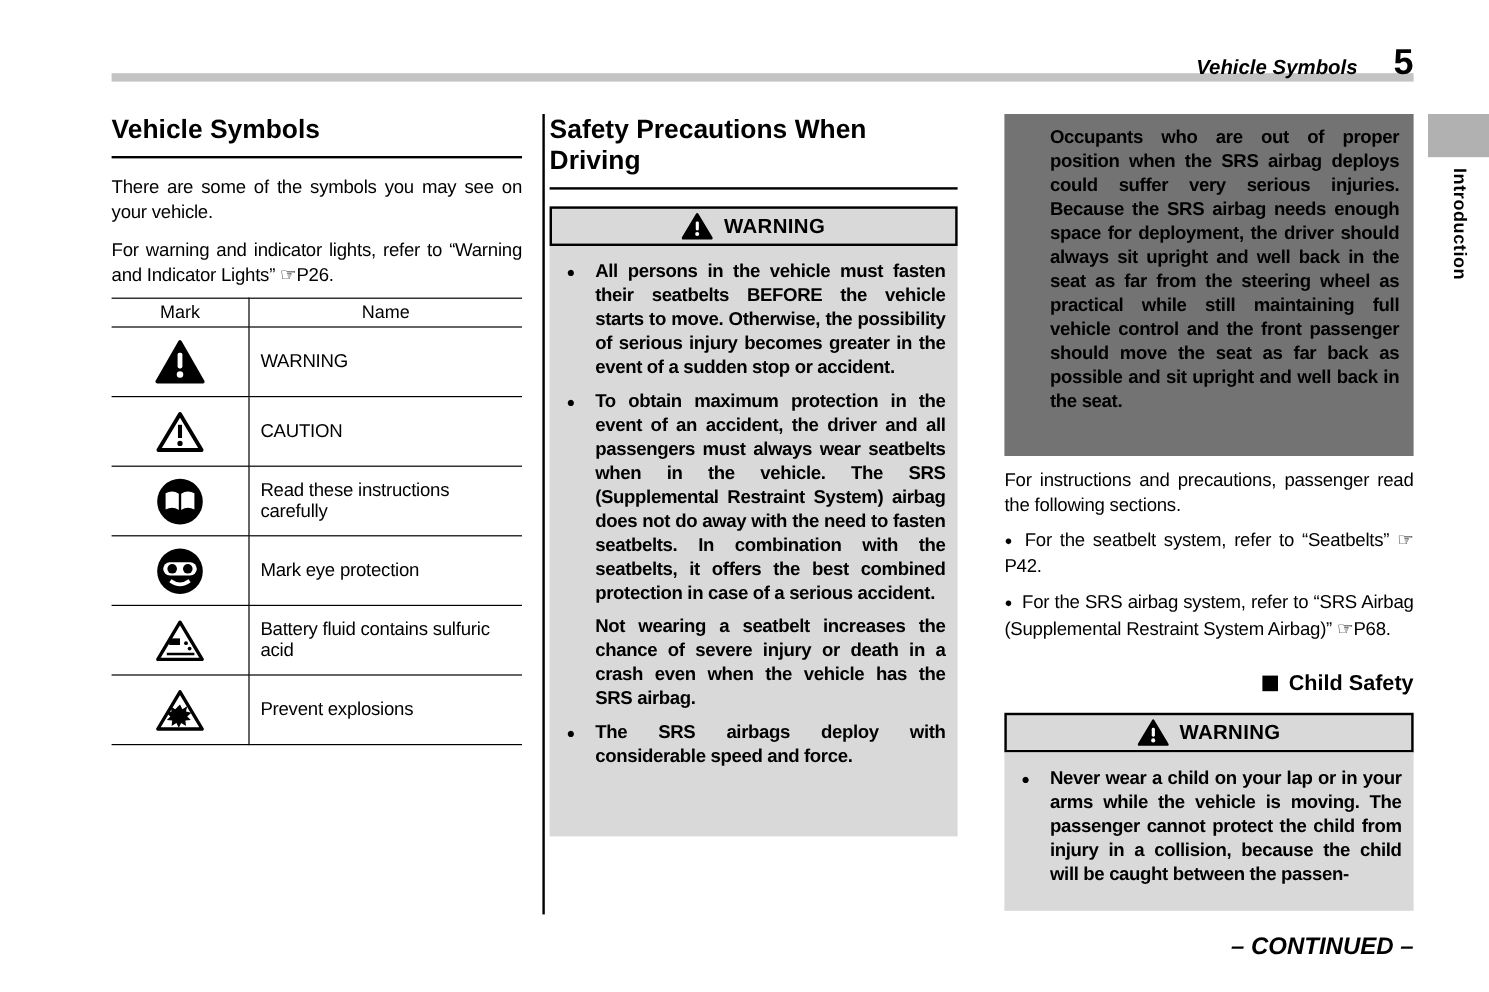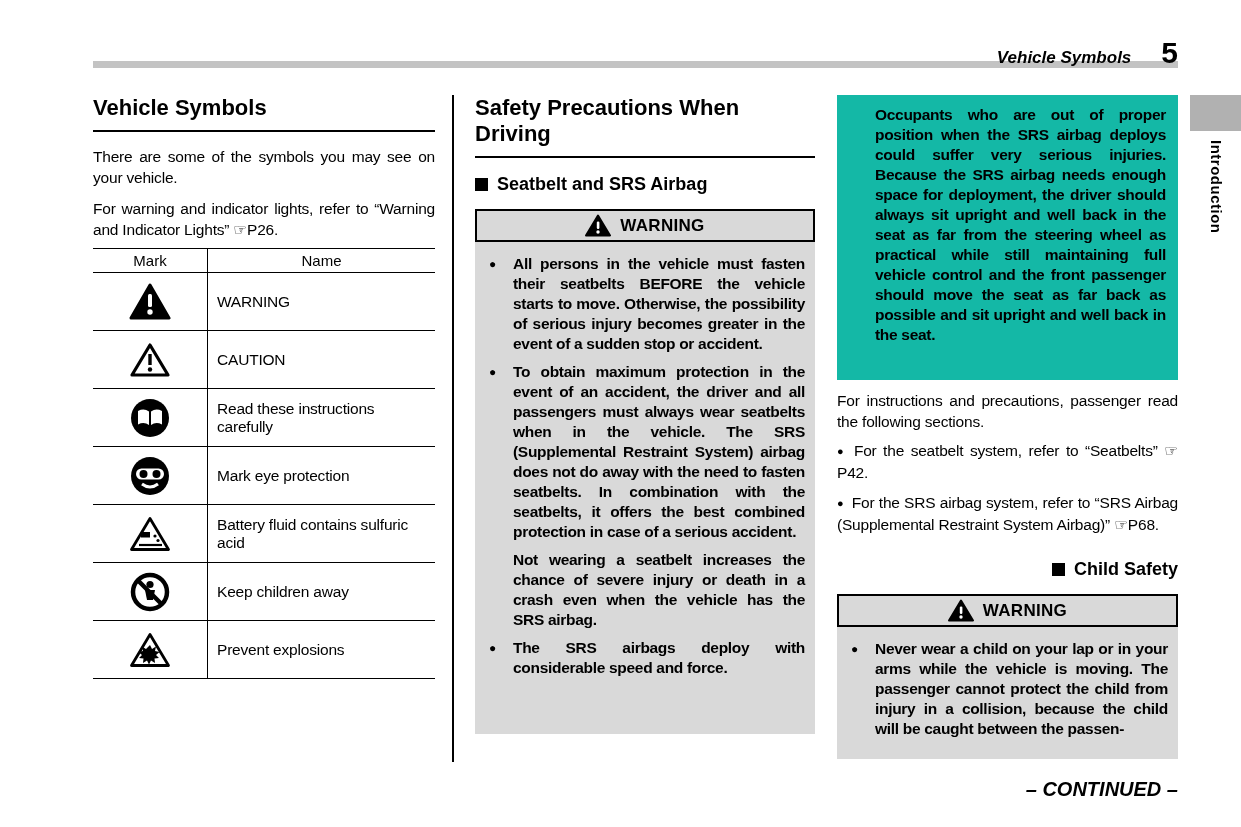--- a/index.html
+++ b/index.html
@@ -28,21 +28,21 @@
     background:#b1b1b1;
   }
   .side-tab-label{
     position:absolute;top:140px;right:16px;
     writing-mode:vertical-rl;
     font-size:15px;font-weight:bold;letter-spacing:0.5px;
   }
   
   .col{position:absolute;top:95px;}
   .col-left{left:93px;width:342px;}
-  .col-mid{left:475px;width:340px;}
+  .col-mid{left:458px;width:340px;}
   .col-right{left:837px;width:341px;}
   .col-divider{
     position:absolute;top:95px;left:452px;width:2px;height:667px;background:#000;
   }
   
   h1.sec{
     margin:0 0 14px 0;padding:0 0 9px 0;
     font-size:22px;line-height:26px;font-weight:bold;
     border-bottom:2px solid #000;
   }
@@ -75,21 +75,21 @@
   
   .warn-head{
     border:2.5px solid #000;background:#d9d9d9;
     height:29px;display:flex;align-items:center;justify-content:center;gap:9px;
     font-size:17px;font-weight:bold;letter-spacing:0.3px;
   }
   .warn-body{
     background:#d9d9d9;padding:12px 10px 12px 10px;box-sizing:border-box;
   }
   .warn-body-mid{min-height:492px;}
-  .warn-body-cont{min-height:285px;padding:10px 12px 12px 10px;background:#14b8a6;box-sizing:border-box;}
+  .warn-body-cont{min-height:285px;padding:10px 12px 12px 10px;background:#737373;box-sizing:border-box;}
   .warn-item{display:flex;margin-bottom:8px;}
   .warn-item .bullet-marker{
     width:28px;flex:none;font-size:12px;line-height:20px;padding-left:4px;box-sizing:border-box;
   }
   .warn-text{
     flex:1;font-weight:bold;font-size:15.5px;line-height:20px;
     text-align:justify;letter-spacing:-0.3px;
   }
   .warn-para{
     margin:0 0 8px 28px;font-weight:bold;font-size:15.5px;line-height:20px;
@@ -180,48 +180,33 @@
               <rect x="12" y="17" width="9" height="5.5" fill="#000"></rect>
               <circle cx="26" cy="21" r="1.6" fill="#000"></circle>
               <circle cx="29" cy="25.5" r="1.6" fill="#000"></circle>
               <path d="M10 30 H33" stroke="#000" stroke-width="2.2"></path>
             </svg>
           </td>
           <td class="name">Battery fluid contains sulfuric acid</td>
         </tr>
         <tr>
           <td class="mark">
-            <svg class="sym-icon" width="40" height="40" viewBox="0 0 40 40">
-              <circle cx="20" cy="20" r="17" fill="none" stroke="#000" stroke-width="4.5"></circle>
-              <circle cx="20" cy="12.5" r="3.6" fill="#000"></circle>
-              <path d="M15 18 h10 l-2 10 h-6 Z" fill="#000"></path>
-              <line x1="8" y1="8.5" x2="31.5" y2="32" stroke="#000" stroke-width="4.5"></line>
-            </svg>
-          </td>
-          <td class="name">Keep children away</td>
-        </tr>
-        <tr>
-          <td class="mark">
             <svg class="sym-icon" width="42" height="38" viewBox="0 0 42 38">
               <path d="M21 3.5 L39.5 34.5 H2.5 Z" fill="#fff" stroke="#000" stroke-width="2.8" stroke-linejoin="round"></path>
               <path d="M21 14 l2 4 4-2.5 -1 4.5 4.5 1 -3.5 3 3 3 -4.5 .5 .5 4.5 -4-2.5 -2 4 -2-4 -4 2.5 .5-4.5 -4.5-.5 3-3 -3.5-3 4.5-1 -1-4.5 4 2.5 Z" fill="#000"></path>
             </svg>
           </td>
           <td class="name">Prevent explosions</td>
         </tr>
       </tbody>
     </table>
   </section>
 
   <section class="col col-mid">
     <h1 class="sec">Safety Precautions When Driving</h1>
-    <h2 class="sub">
-      <span class="square"></span>
-      <span>Seatbelt and SRS Airbag</span>
-    </h2>
 
     <div class="warn-head">
       <svg width="26" height="23" viewBox="0 0 26 23">
         <path d="M13 1.5 L25 21.5 H1 Z" fill="#000" stroke="#000" stroke-width="2" stroke-linejoin="round"></path>
         <rect x="11.8" y="7.5" width="2.6" height="7.5" rx="1.2" fill="#fff"></rect>
         <circle cx="13" cy="18" r="1.7" fill="#fff"></circle>
       </svg>
       <span>WARNING</span>
     </div>
 

